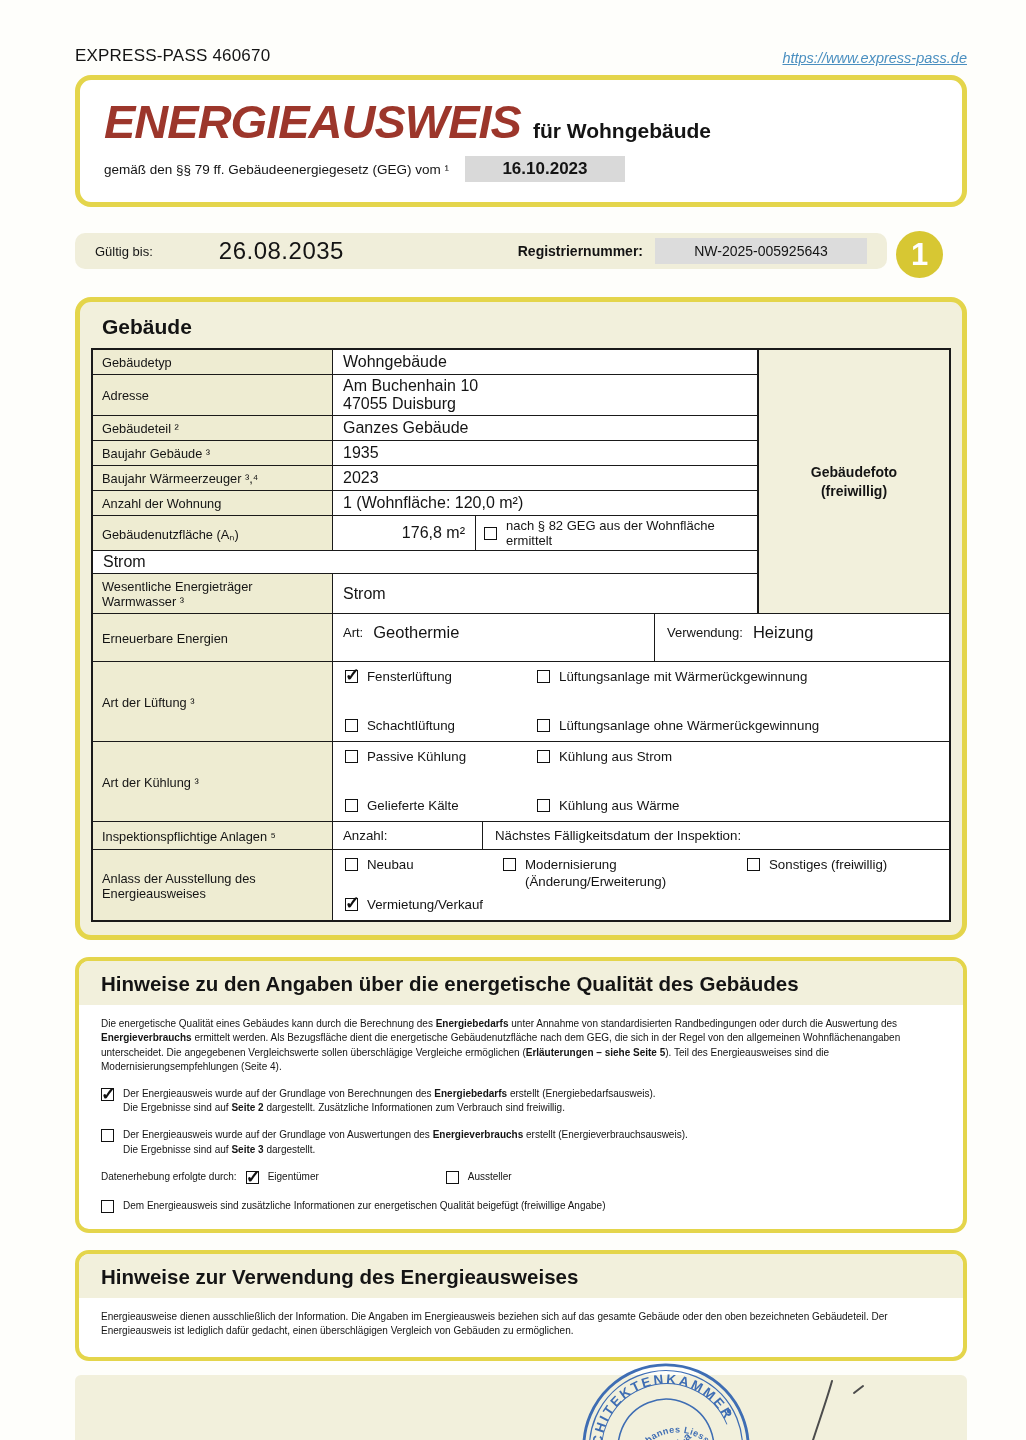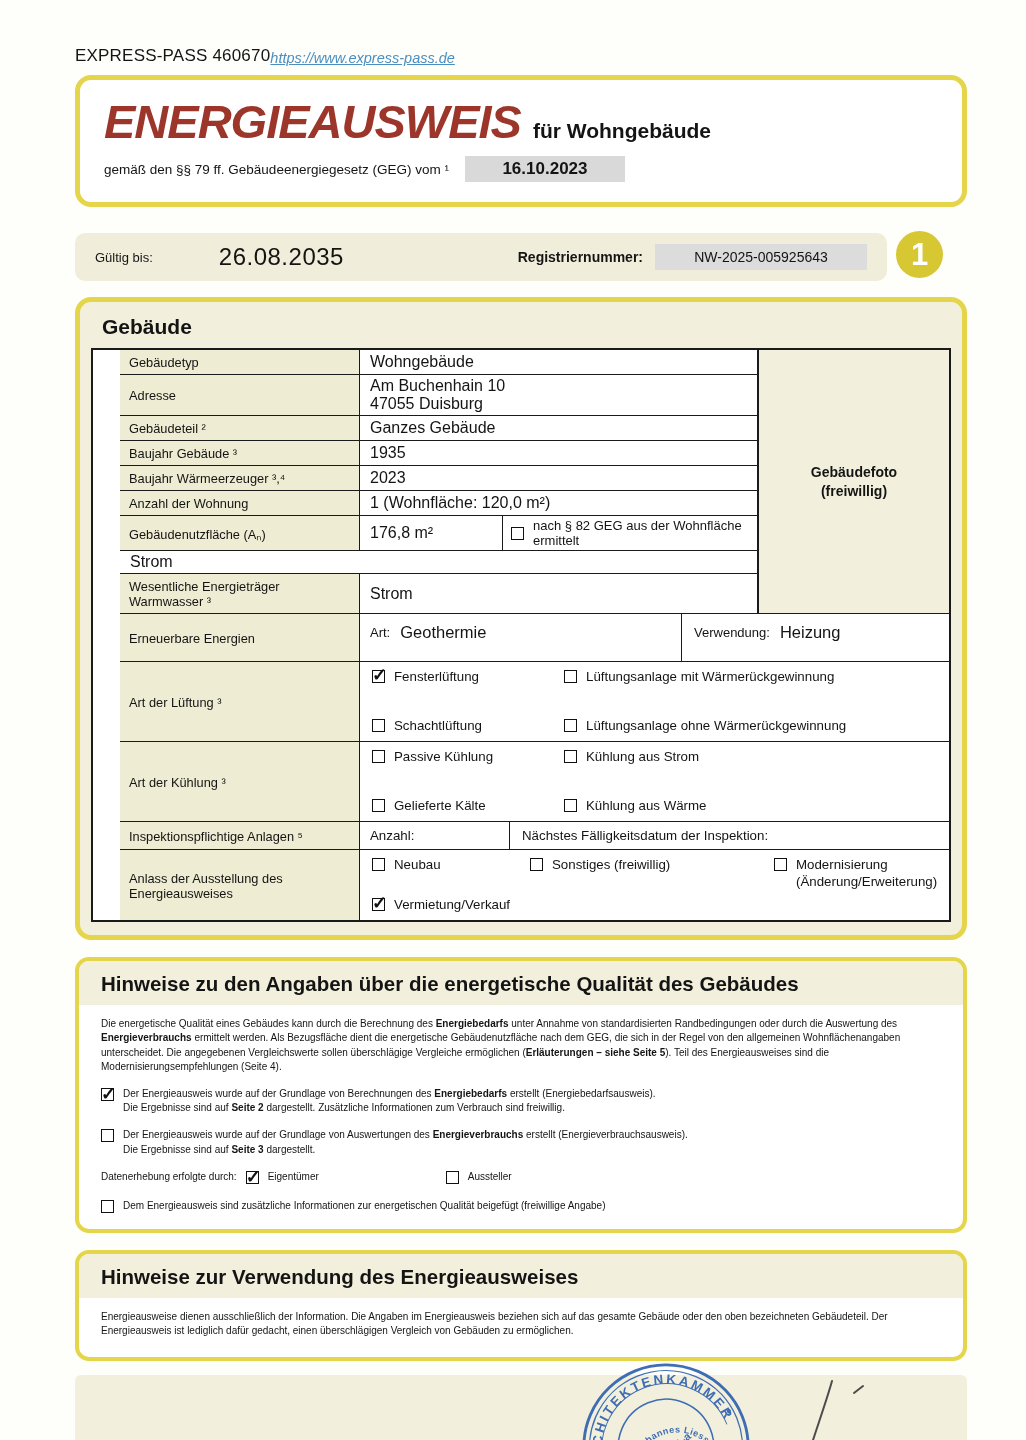--- a/index.html
+++ b/index.html
@@ -13,52 +13,52 @@
     --hl:#d9d9d9;
     --ink:#141414;
   }
   *{margin:0;padding:0;box-sizing:border-box;}
   body{width:1026px;height:1440px;background:#fefefb;font-family:"Liberation Sans",sans-serif;color:var(--ink);position:relative;overflow:hidden;}
   .content{position:absolute;left:75px;top:0;width:892px;}
   .b{font-weight:bold;}
   .prewrap{white-space:pre-line;}
 
   
-  .hdr{display:flex;align-items:flex-end;padding-top:46px;}
+  .hdr{display:flex;justify-content:space-between;align-items:flex-end;padding-top:46px;}
   .hdr .docref{font-size:17px;letter-spacing:.2px;}
   .hdr a{font-size:14.5px;font-style:italic;color:var(--link);text-decoration:underline;}
 
   
   .titlebox{margin-top:9px;border:5px solid var(--accent);border-radius:16px;background:#fff;padding:18px 24px 20px;}
   .title-row{display:flex;align-items:baseline;}
   .main-title{font-size:47px;font-style:italic;font-weight:bold;color:var(--titlered);letter-spacing:-1px;line-height:1;}
   .title-sub{font-size:21px;font-weight:bold;margin-left:12px;}
   .law-line{margin-top:11px;font-size:13.5px;display:flex;align-items:center;}
   .law-date{background:var(--hl);font-weight:bold;font-size:17px;padding:3px 0;margin-left:16px;width:160px;text-align:center;}
 
   
   .validity-wrap{position:relative;margin-top:26px;height:48px;}
-  .validity{background:#f0eeda;border-radius:10px;height:48px;width:812px;display:flex;align-items:center;padding:0 20px;}
+  .validity{background:#f0eeda;border-radius:10px;height:36px;width:812px;display:flex;align-items:center;padding:0 20px;}
   .v-label{font-size:13px;}
   .v-date{font-size:24px;margin-left:66px;letter-spacing:.5px;}
   .v-reg-label{font-weight:bold;font-size:14px;margin-left:auto;}
   .v-reg{background:#dcdcdc;font-size:14px;padding:5px 0;margin-left:12px;width:212px;text-align:center;}
   .page-badge{position:absolute;right:24px;top:-2px;width:47px;height:47px;border-radius:50%;background:var(--badge);color:#fff;font-size:31px;font-weight:bold;display:flex;align-items:center;justify-content:center;}
 
   
   .gbox{margin-top:16px;border:5px solid var(--accent);border-radius:16px;background:var(--cream);padding:8px 11px 13px;}
   .gbox h2{font-size:21px;margin:5px 0 9px 11px;}
-  .gtable{border:2px solid #1a1a1a;background:#fff;padding-left:27px;}
+  .gtable{border:2px solid #1a1a1a;background:#fff;}
   .gtop{display:flex;border-bottom:1.5px solid #1a1a1a;}
   .gleft{flex:1;}
   .grow{display:flex;border-bottom:1.5px solid #1a1a1a;align-items:stretch;}
   .gleft .grow:last-child{border-bottom:none;}
   .gcell-label{width:240px;flex:none;background:var(--cream2);padding:5px 9px 4px;border-right:1.5px solid #1a1a1a;font-size:12.8px;display:flex;align-items:center;}
   .gcell-value{flex:1;padding:2px 10px;font-size:16px;background:#fff;display:flex;flex-direction:column;justify-content:center;}
-  .gcell-mini{width:142px;flex:none;}
+  .gcell-mini{width:142px;flex:none;text-align:right;}
   .gcell-check{flex:1;border-left:1.5px solid #1a1a1a;display:flex;gap:9px;align-items:center;font-size:13px;padding:2px 8px;}
   .gphoto{width:192px;flex:none;border-left:2px solid #1a1a1a;background:var(--cream);display:flex;align-items:center;justify-content:center;text-align:center;font-weight:bold;font-size:14px;line-height:1.35;}
   .tall{min-height:48px;}
   .row-h2{min-height:50px;}
   .inline-kv{display:flex;align-items:center;gap:10px;}
   .kv-small{font-size:13px;}
   .kv-big{font-size:16.5px;}
   .split-cell{flex:1;display:flex;}
   .split-a{width:322px;flex:none;border-right:1.5px solid #1a1a1a;padding:6px 10px;display:flex;align-items:flex-start;gap:10px;background:#fff;}
   .split-b{flex:1;padding:6px 12px;display:flex;align-items:flex-start;gap:10px;background:#fff;}
@@ -244,26 +244,26 @@
 
       <div class="grow row-h2" style="border-bottom:none;">
         <div class="gcell-label">Anlass der Ausstellung des Energieausweises</div>
         <div class="anlassgrid">
           <div class="opt">
               <span class="cb"></span>
               <span>Neubau</span>
             </div>
           <div class="opt">
               <span class="cb"></span>
-              <span>Sonstiges (freiwillig)</span>
-            </div>
-          <div class="opt">
-              <span class="cb"></span>
               <span class="prewrap">Modernisierung
 (Änderung/Erweiterung)</span>
+            </div>
+          <div class="opt">
+              <span class="cb"></span>
+              <span>Sonstiges (freiwillig)</span>
             </div>
           <div class="opt col1">
               <span class="cb checked"></span>
               <span>Vermietung/Verkauf</span>
             </div>
         </div>
       </div>
     </div>
   </div>
 

